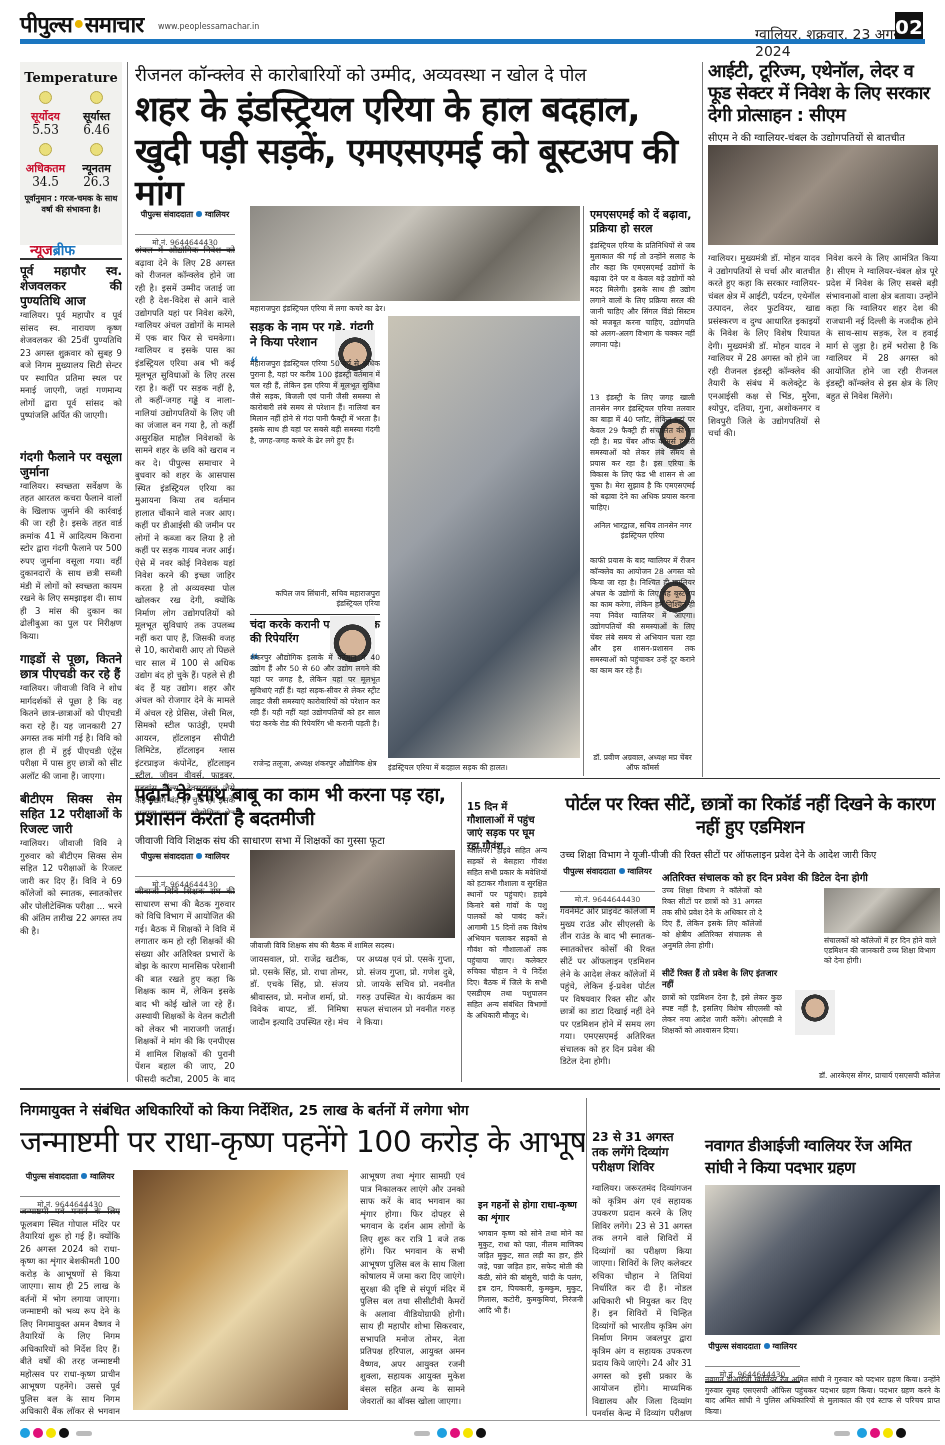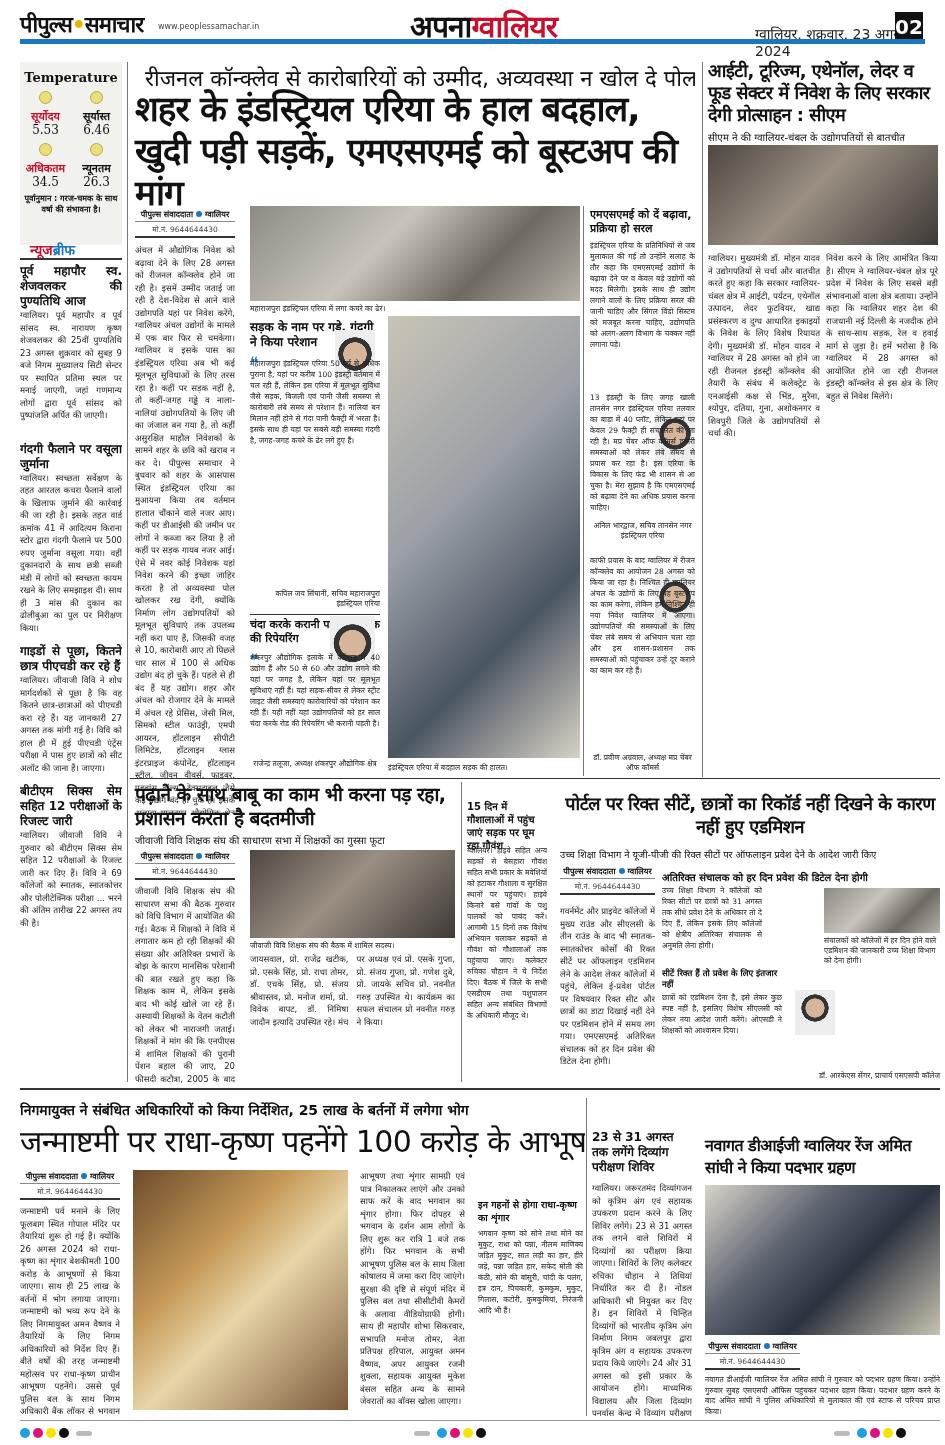--- a/index.html
+++ b/index.html
@@ -29,34 +29,33 @@
 .brief-title .a{color:#c8102e}.brief-title .b{color:#1b76c0}
 .col{font-size:8.5px;line-height:12.5px;text-align:justify;color:#222}
 .hd{font-weight:bold;color:#111}
 .photo{background:linear-gradient(135deg,#8d8a84,#c8c4bb 40%,#6e6a62 70%,#b5b1a7)}
 .photo.dark{background:linear-gradient(135deg,#4e4640,#9b8f83 45%,#3e3a36)}
 .photo.blue{background:linear-gradient(135deg,#c9c4b6,#9a9fa6 40%,#4b5663 70%,#d8d2c4)}
 .photo.temple{background:linear-gradient(135deg,#6d4a2c,#c59a58 35%,#e8d5a8 55%,#7b5a3a)}
 .photo.police{background:linear-gradient(135deg,#d9d4c8,#5d6470 35%,#2c3340 60%,#c9c2b0)}
 .portrait{background:radial-gradient(circle at 50% 40%,#d6b59a 0 28%,#333 29% 40%,#eee 41%)}
 .caption{font-size:7.5px;color:#222}
-.byline{font-size:8px;font-weight:bold;text-align:center;border-bottom:1px solid #888;padding-bottom:2px}
+.byline{font-size:8px;font-weight:bold;text-align:center;border-bottom:1px solid #888;padding-bottom:15px}
 .byline .dot{display:inline-block;width:6px;height:6px;border-radius:50%;background:#1b76c0;margin:0 3px}
 .mob{font-size:7.5px;text-align:center;color:#444;border-bottom:2px solid #333;padding:2px 0}
 .regmarks{top:1428px;display:flex;gap:3px;align-items:center}
 .rm{width:10px;height:10px;border-radius:50%}
 .bar{width:16px;height:5px;background:#bbb;border-radius:3px;margin:0 4px}
 </style>
 </head>
 <body>
 
 <div class="abs masthead">
   <div class="abs brand"><span>पीपुल्स</span><span class="brand-dot">•</span><span>समाचार</span></div>
   <div class="abs url">www.peoplessamachar.in</div>
-  <div class="abs section-title"><span class="a">अपना</span><span class="b">ग्वालियर</span></div>
   <div class="abs dateline">ग्वालियर, शुक्रवार, 23 अगस्त 2024</div>
   <div class="abs pageno">02</div>
   <div class="abs blueline"></div>
 </div>
 
 <div class="abs temp">
   <h3>Temperature</h3>
   <div class="row">
       <div class="cell"><span class="sun"></span><div class="lbl red">सूर्योदय</div><div class="val">5.53</div></div>
   <div class="cell"><span class="sun"></span><div class="lbl">सूर्यास्त</div><div class="val">6.46</div></div>
@@ -68,36 +67,36 @@
   <div class="fc">पूर्वानुमान : गरज-चमक के साथ वर्षा की संभावना है।</div>
 </div>
 
 <div class="abs brief-title"><span class="a">न्यूज</span><span class="b">ब्रीफ</span></div>
 <div class="abs hr" style="left:20px;top:258px;width:102px;height:2px"></div>
 <div class="abs col" style="left:20px;top:264px;width:102px;height:820px;overflow:hidden">
   <div>
       <div class="hd" style="font-size:12px;line-height:15px">पूर्व महापौर स्व. शेजवलकर की पुण्यतिथि आज</div>
       <div>ग्वालियर। पूर्व महापौर व पूर्व सांसद स्व. नारायण कृष्ण शेजवलकर की 25वीं पुण्यतिथि 23 अगस्त शुक्रवार को सुबह 9 बजे निगम मुख्यालय सिटी सेन्टर पर स्थापित प्रतिमा स्थल पर मनाई जाएगी, जहां गणमान्य लोगों द्वारा पूर्व सांसद को पुष्पांजलि अर्पित की जाएगी।</div>
     </div>
-  <div style="margin-top:20px">
+  <div style="margin-top:28px">
       <div class="hd" style="font-size:12px;line-height:15px">गंदगी फैलाने पर वसूला जुर्माना</div>
       <div>ग्वालियर। स्वच्छता सर्वेक्षण के तहत आरतल कचरा फैलाने वालों के खिलाफ जुर्माने की कार्रवाई की जा रही है। इसके तहत वार्ड क्रमांक 41 में आदित्यम किराना स्टोर द्वारा गंदगी फैलाने पर 500 रुपए जुर्माना वसूला गया। वहीं दुकानदारों के साथ छत्री सब्जी मंडी में लोगों को स्वच्छता कायम रखने के लिए समझाइश दी। साथ ही 3 मांस की दुकान का ढोलीबुआ का पुल पर निरीक्षण किया।</div>
     </div>
   <div style="margin-top:10px">
       <div class="hd" style="font-size:12px;line-height:15px">गाइडों से पूछा, कितने छात्र पीएचडी कर रहे हैं</div>
       <div>ग्वालियर। जीवाजी विवि ने शोध मार्गदर्शकों से पूछा है कि वह कितने छात्र-छात्राओं को पीएचडी करा रहे हैं। यह जानकारी 27 अगस्त तक मांगी गई है। विवि को हाल ही में हुई पीएचडी एंट्रेंस परीक्षा में पास हुए छात्रों को सीट अलॉट की जाना हैं। जाएगा।</div>
     </div>
   <div style="margin-top:10px">
       <div class="hd" style="font-size:12px;line-height:15px">बीटीएम सिक्स सेम सहित 12 परीक्षाओं के रिजल्ट जारी</div>
       <div>ग्वालियर। जीवाजी विवि ने गुरुवार को बीटीएम सिक्स सेम सहित 12 परीक्षाओं के रिजल्ट जारी कर दिए हैं। विवि ने 69 कॉलेजों को स्नातक, स्नातकोत्तर और पोलीटेक्निक परीक्षा ... भरने की अंतिम तारीख 22 अगस्त तय की है।</div>
     </div>
 </div>
 <div class="abs vline" style="left:127px;top:62px;height:1020px"></div>
 
-<div class="abs" style="left:145px;top:62px;width:550px;font-size:22px;white-space:nowrap;overflow:hidden">रीजनल कॉन्क्लेव से कारोबारियों को उम्मीद, अव्यवस्था न खोल दे पोल</div>
+<div class="abs" style="left:135px;top:62px;width:550px;font-size:18px;white-space:nowrap;overflow:hidden">रीजनल कॉन्क्लेव से कारोबारियों को उम्मीद, अव्यवस्था न खोल दे पोल</div>
 <div class="abs hd" style="left:135px;top:88px;width:555px;font-size:35px;line-height:42px;letter-spacing:-1px">शहर के इंडस्ट्रियल एरिया के हाल बदहाल, खुदी पड़ी सड़कें, एमएसएमई को बूस्टअप की मांग</div>
 <div class="abs" style="left:135px;top:208px;width:100px">
   <div class="byline"><span>पीपुल्स संवाददाता</span><span class="dot"></span><span>ग्वालियर</span></div>
   <div class="mob">मो.नं. 9644644430</div>
 </div>
 <div class="abs col" style="left:135px;top:244px;width:100px;height:570px;overflow:hidden">अंचल में औद्योगिक निवेश को बढ़ावा देने के लिए 28 अगस्त को रीजनल कॉन्क्लेव होने जा रही है। इसमें उम्मीद जताई जा रही है देश-विदेश से आने वाले उद्योगपति यहां पर निवेश करेंगे, ग्वालियर अंचल उद्योगों के मामले में एक बार फिर से चमकेगा। ग्वालियर व इसके पास का इंडस्ट्रियल एरिया अब भी कई मूलभूत सुविधाओं के लिए तरस रहा है। कहीं पर सड़क नहीं है, तो कहीं-जगह गड्ढे व नाला-नालियां उद्योगपतियों के लिए जी का जंजाल बन गया है, तो कहीं असुरक्षित माहौल निवेशकों के सामने शहर के छवि को खराब न कर दे। पीपुल्स समाचार ने बुधवार को शहर के आसपास स्थित इंडस्ट्रियल एरिया का मुआयना किया तब वर्तमान हालात चौंकाने वाले नजर आए। कहीं पर डीआईसी की जमीन पर लोगों ने कब्जा कर लिया है तो कहीं पर सड़क गायब नजर आई। ऐसे में नवर कोई निवेशक यहां निवेश करने की इच्छा जाहिर करता है तो अव्यवस्था पोल खोलकर रख देगी, क्योंकि निर्माण लोग उद्योगपतियों को मूलभूत सुविधाएं तक उपलब्ध नहीं करा पाए हैं, जिसकी वजह से 10, कारोबारी आए तो पिछले चार साल में 100 से अधिक उद्योग बंद हो चुके हैं। पहले से ही बंद हैं यह उद्योग। शहर और अंचल को रोजगार देने के मामले में अंचल रहे प्रेसिस, जेसी मिल, सिमको स्टील फाउंड्री, एमपी आयरन, हॉटलाइन सीपीटी लिमिटेड, हॉटलाइन ग्लास इंटरप्राइज कंपोनेंट, हॉटलाइन स्टील, जीवन वीवर्स, फाइबर, एडवांस वॉल्स, टेक्सटाइल जैसे कई उद्योग बंद हो चुके हैं। इसके अलावा मालनपुर औद्योगिक क्षेत्र में केमिस्ट्री, हॉटलाइन स्टील, एयरोस्टील पेपर सहित अन्य औद्योगिक इकाइयां भी बंद हो चुकी हैं।</div>
 <div class="abs photo" style="left:250px;top:206px;width:330px;height:95px"></div>
 <div class="abs caption" style="left:250px;top:303px;width:330px">महाराजपुरा इंडस्ट्रियल एरिया में लगा कचरे का ढेर।</div>
 <div class="abs hd" style="left:250px;top:320px;width:130px;font-size:12px;line-height:15px">सड़क के नाम पर गड्ढे, गंदगी ने किया परेशान</div>
 <div class="abs" style="left:250px;top:353px;font-size:16px;color:#1b76c0">❝</div>

